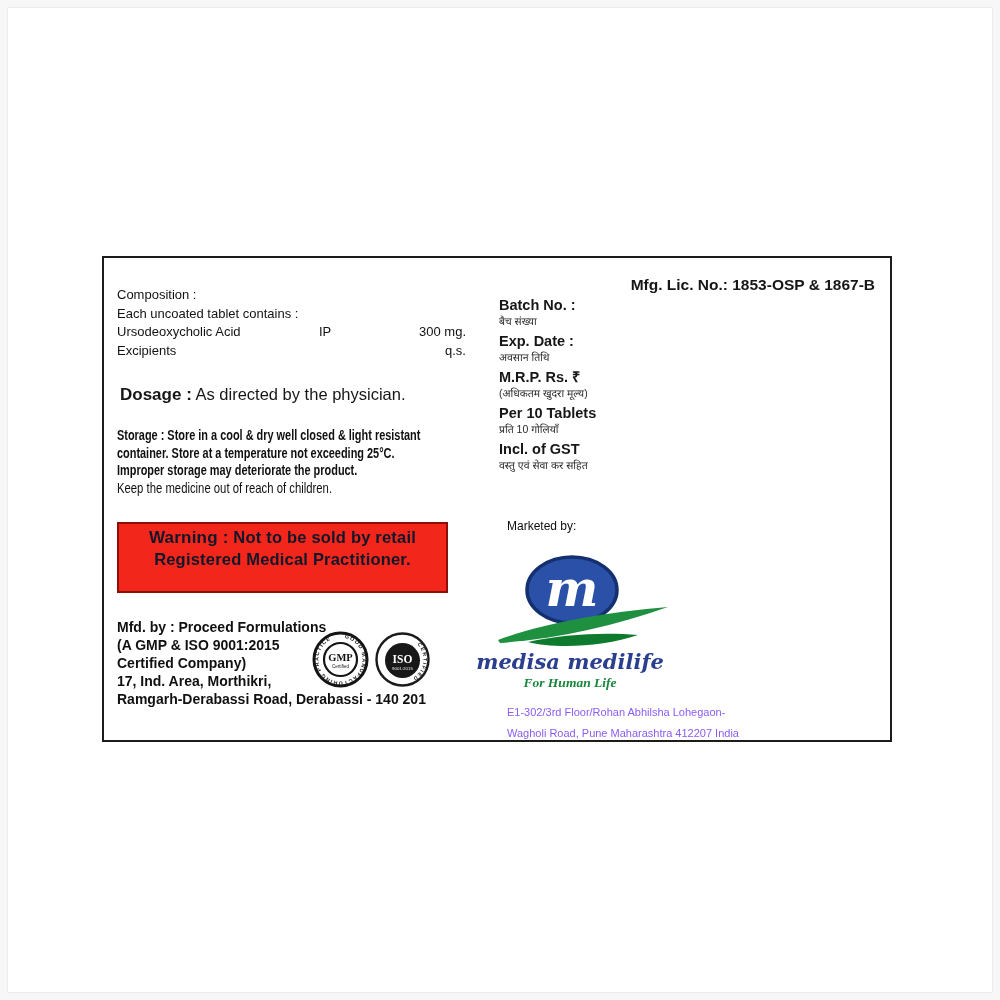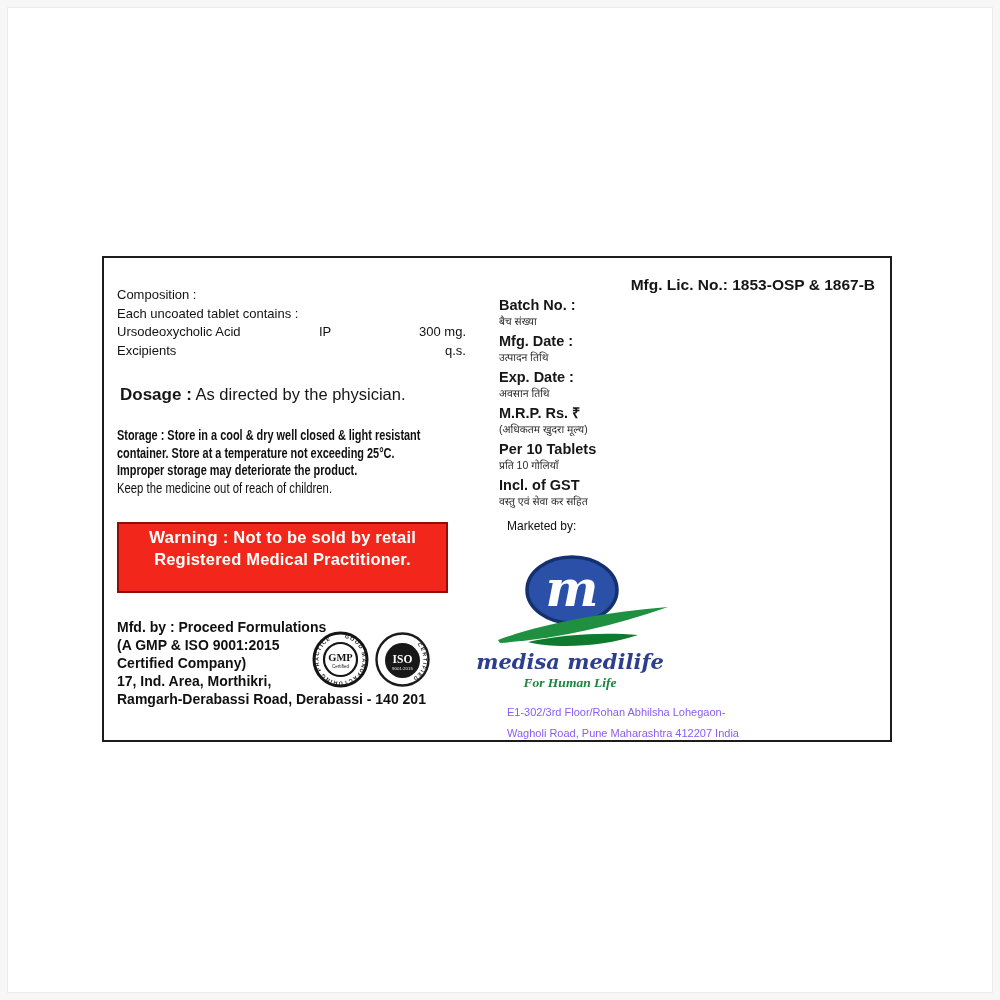--- a/index.html
+++ b/index.html
@@ -71,21 +71,21 @@
       <span>As directed by the physician.</span>
     </div>
 
     <div class="storage">
       <div>Storage : Store in a cool &amp; dry well closed &amp; light resistant</div>
       <div>container. Store at a temperature not exceeding 25°C.</div>
       <div>Improper storage may deteriorate the product.</div>
       <div class="s-last">Keep the medicine out of reach of children.</div>
     </div>
 
-    <div class="warnbox" id="warnbox" style="background: rgb(243, 38, 27); color: #ffffff;">
+    <div class="warnbox" id="warnbox" style="background: rgb(243, 38, 27); color: #0f172a;">
       <div><span class="w1">Warning :</span><span> Not to be sold by retail</span></div>
       <div>Registered Medical Practitioner.</div>
     </div>
 
     <div class="mfd">
       <div>Mfd. by : Proceed Formulations</div>
       <div>(A GMP &amp; ISO 9001:2015</div>
       <div>Certified Company)</div>
       <div>17, Ind. Area, Morthikri,</div>
       <div>Ramgarh-Derabassi Road, Derabassi - 140 201</div>
@@ -119,24 +119,20 @@
     </div>
 
     <div class="mfglic">Mfg. Lic. No.: 1853-OSP &amp; 1867-B</div>
 
     <div class="fields">
       <div class="field">
         <div class="f-label">Batch No. :</div>
         <div class="f-hindi">बैच संख्या</div>
       </div>
       <div class="field">
-        <div class="f-label">Mfg. Date :</div>
-        <div class="f-hindi">उत्पादन तिथि</div>
-      </div>
-      <div class="field">
         <div class="f-label">Exp. Date :</div>
         <div class="f-hindi">अवसान तिथि</div>
       </div>
       <div class="field">
         <div class="f-label">M.R.P. Rs. ₹</div>
         <div class="f-hindi">(अधिकतम खुदरा मूल्य)</div>
       </div>
       <div class="field">
         <div class="f-label">Per 10 Tablets</div>
         <div class="f-hindi">प्रति 10 गोलियाँ</div>

